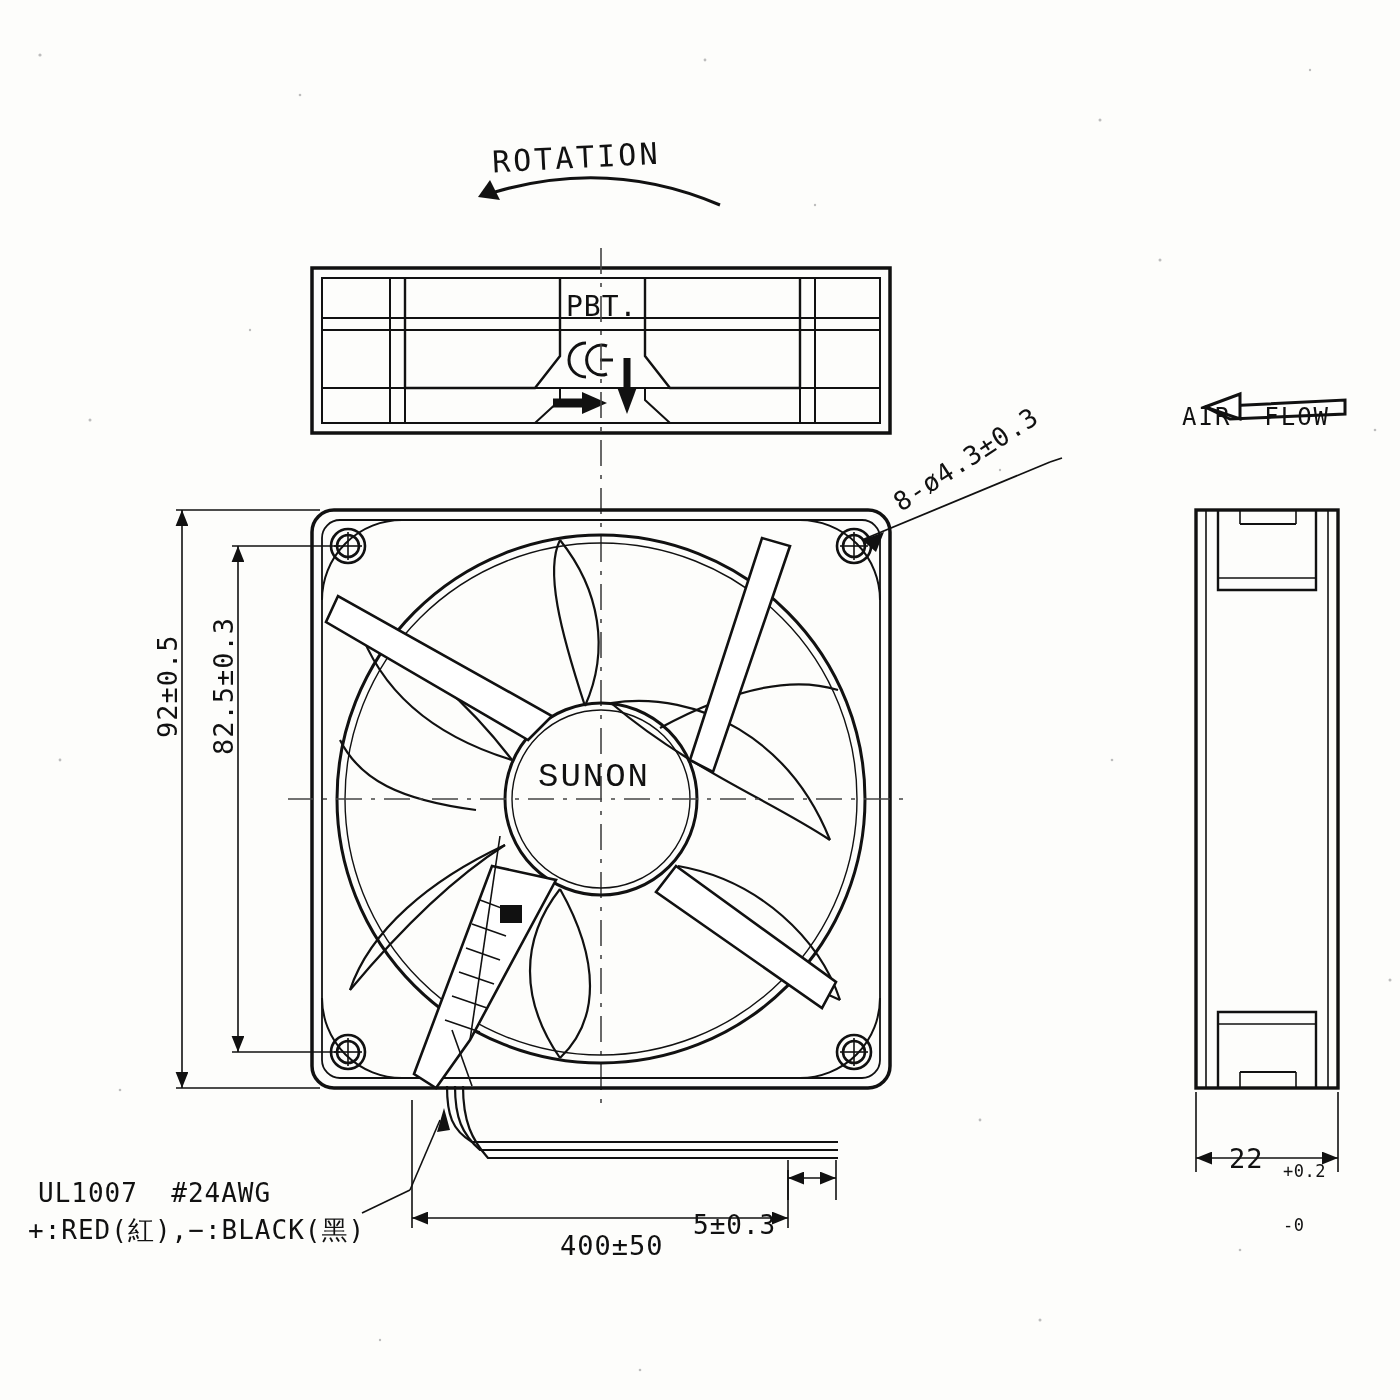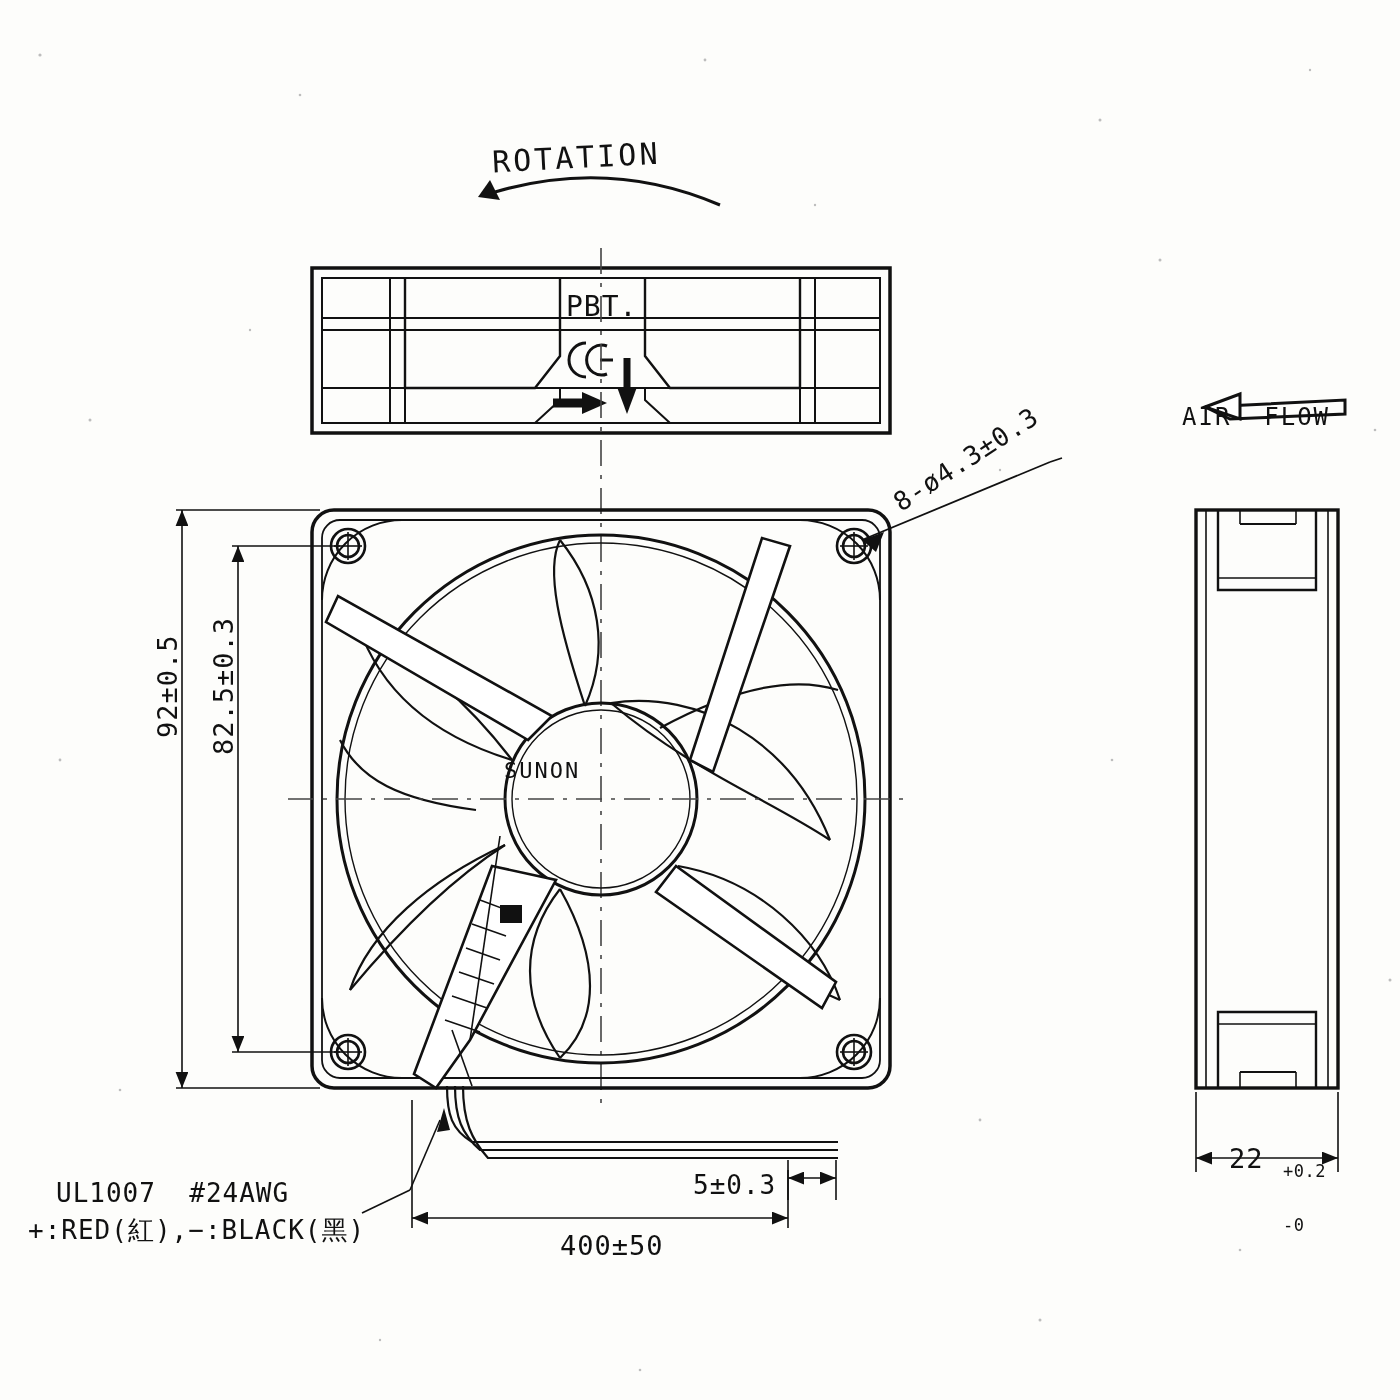--- a/index.html
+++ b/index.html
@@ -43,24 +43,25 @@
     text-align: center;
   }
   #airflow-label {
     left: 1182px;
     top: 357px;
     font-size: 24px;
     letter-spacing: 2px;
     margin-top: 46px;
   }
   #brand-label {
-    left: 504px;
+    left: 538px;
     top: 758px;
-    font-size: 22px;
+    font-size: 34px;
     letter-spacing: 2px;
+    font-family: Liberation Mono, monospace;
   }
   #dim-92 {
     left: 152px;
     top: 738px;
     font-size: 27px;
     letter-spacing: 1px;
     transform: rotate(-90deg);
     transform-origin: left top;
   }
   #dim-825 {
@@ -80,26 +81,26 @@
     transform-origin: left top;
   }
   #dim-300 {
     left: 560px;
     top: 1230px;
     font-size: 27px;
     letter-spacing: 1px;
   }
   #dim-5 {
     left: 693px;
-    top: 1170px;
+    top: 1210px;
     font-size: 26px;
     letter-spacing: 1px;
   }
   #wire-note-1 {
-    left: 56px;
+    left: 38px;
     top: 1178px;
     font-size: 26px;
     letter-spacing: 1px;
   }
   #wire-note-2 {
     left: 28px;
     top: 1213px;
     font-size: 26px;
     letter-spacing: 1px;
   }

